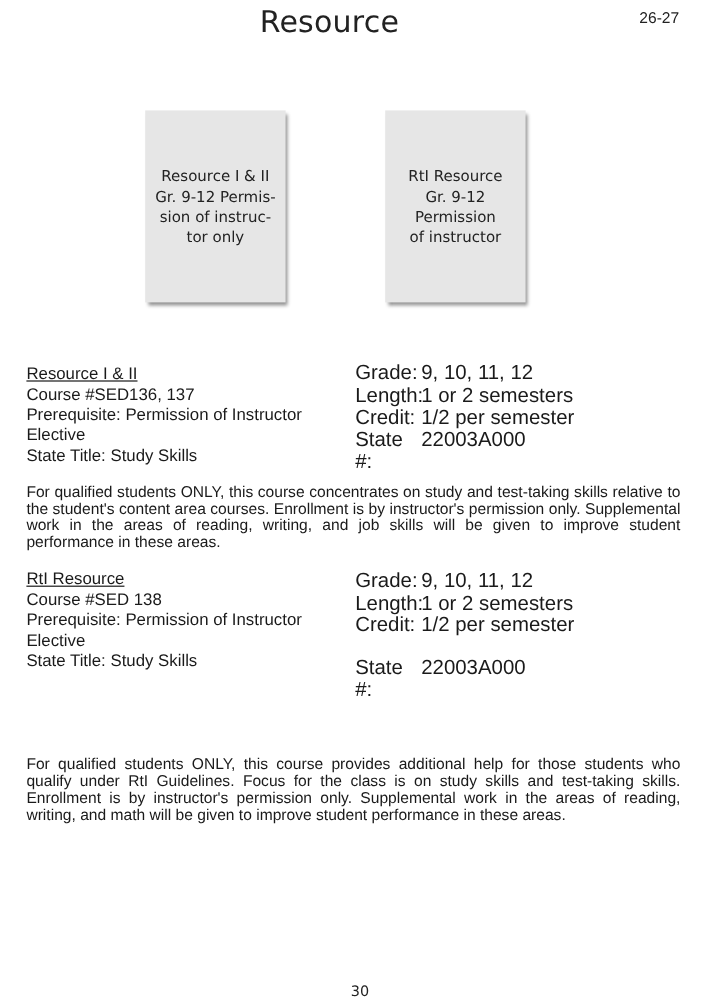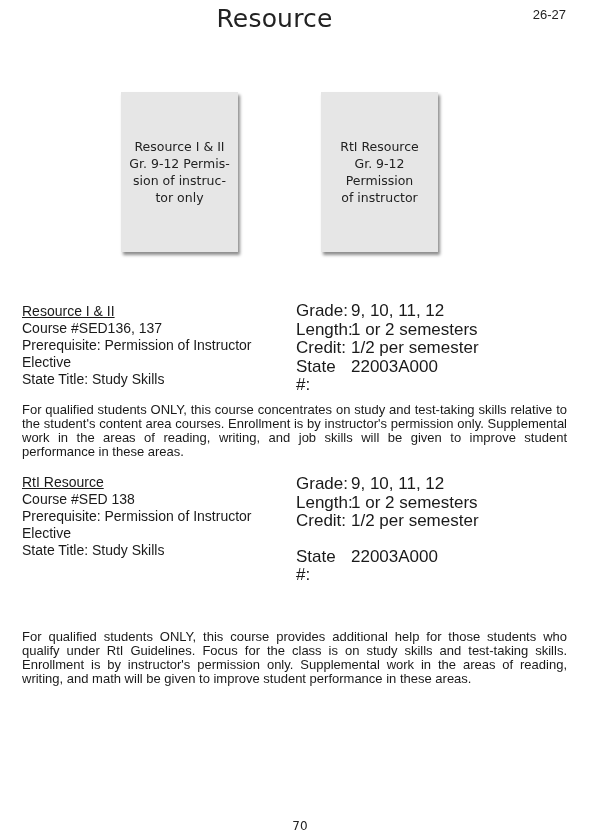--- a/index.html
+++ b/index.html
@@ -89,13 +89,13 @@
         <span>1/2 per semester</span>
       </div>
     <div class="row" style="margin-top:17px;">
         <span class="lbl">State #:</span>
         <span>22003A000</span>
       </div>
   </div>
   <div class="desc" style="top:121px;margin-top:35px;">For qualified students ONLY, this course provides additional help for those students who qualify under RtI Guidelines. Focus for the class is on study skills and test-taking skills.  Enrollment is by instructor's permission only.  Supplemental work in the areas of reading, writing, and math will be given to improve student performance in these areas.</div>
 </div>
 
-<div class="page-num">70</div>
+<div class="page-num">30</div>
 
 </body></html>

